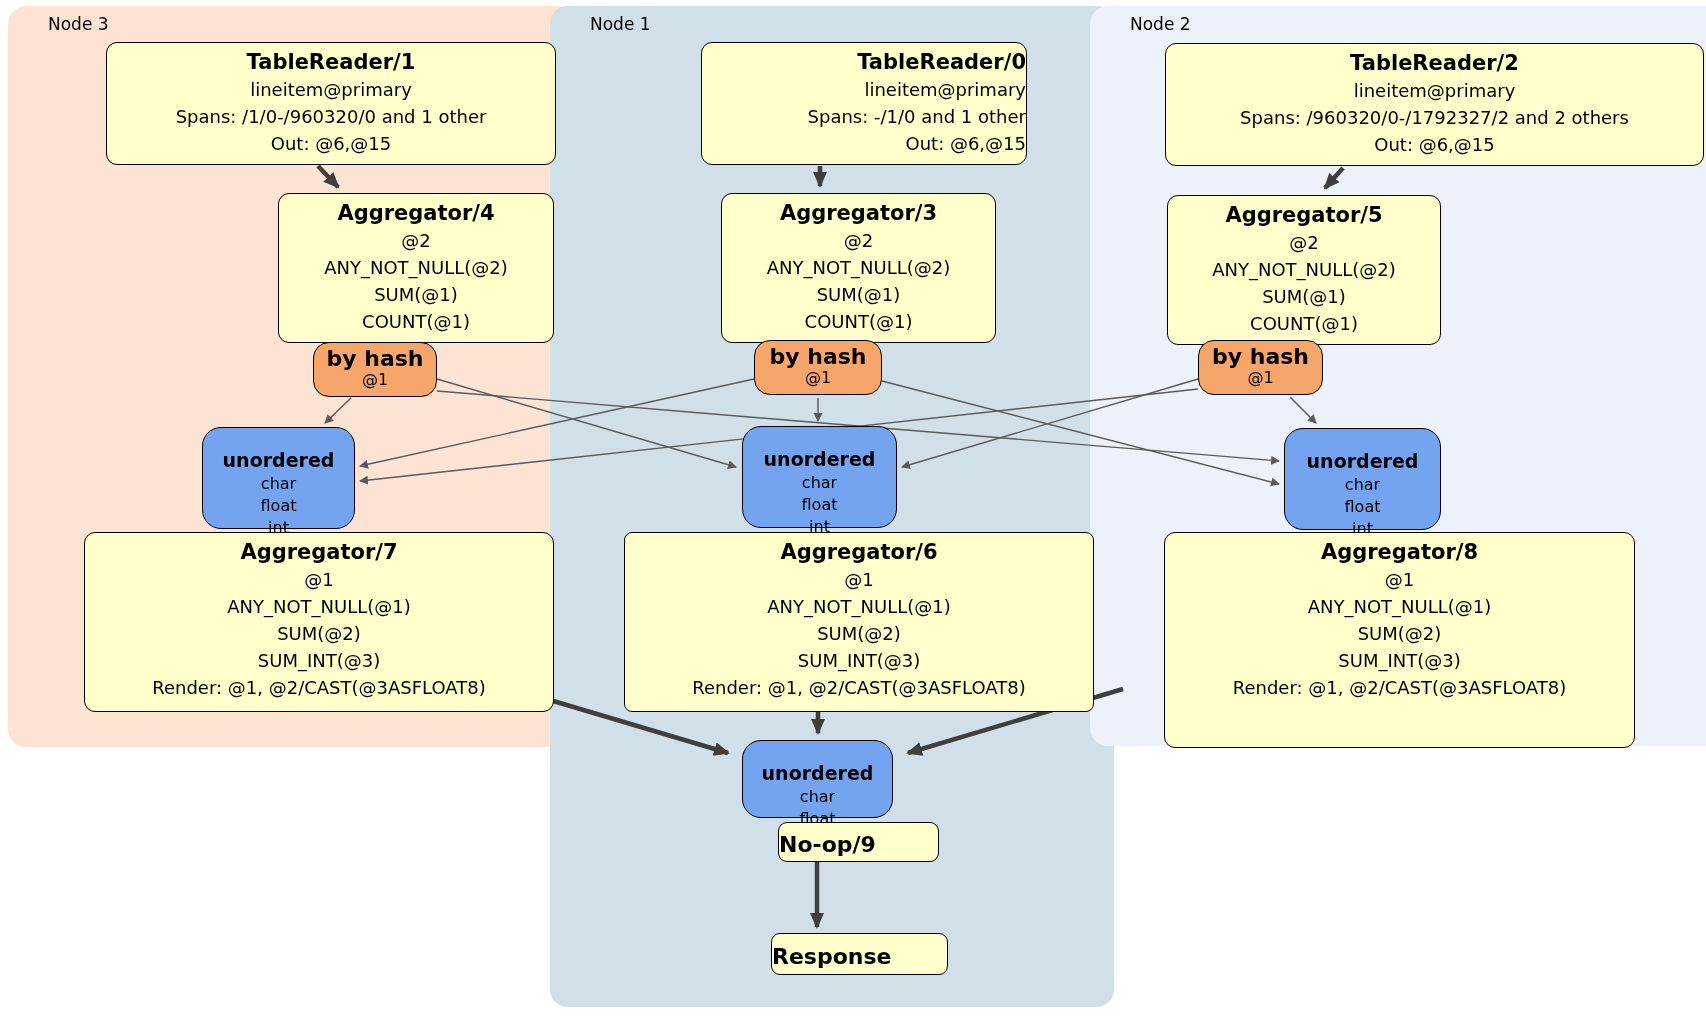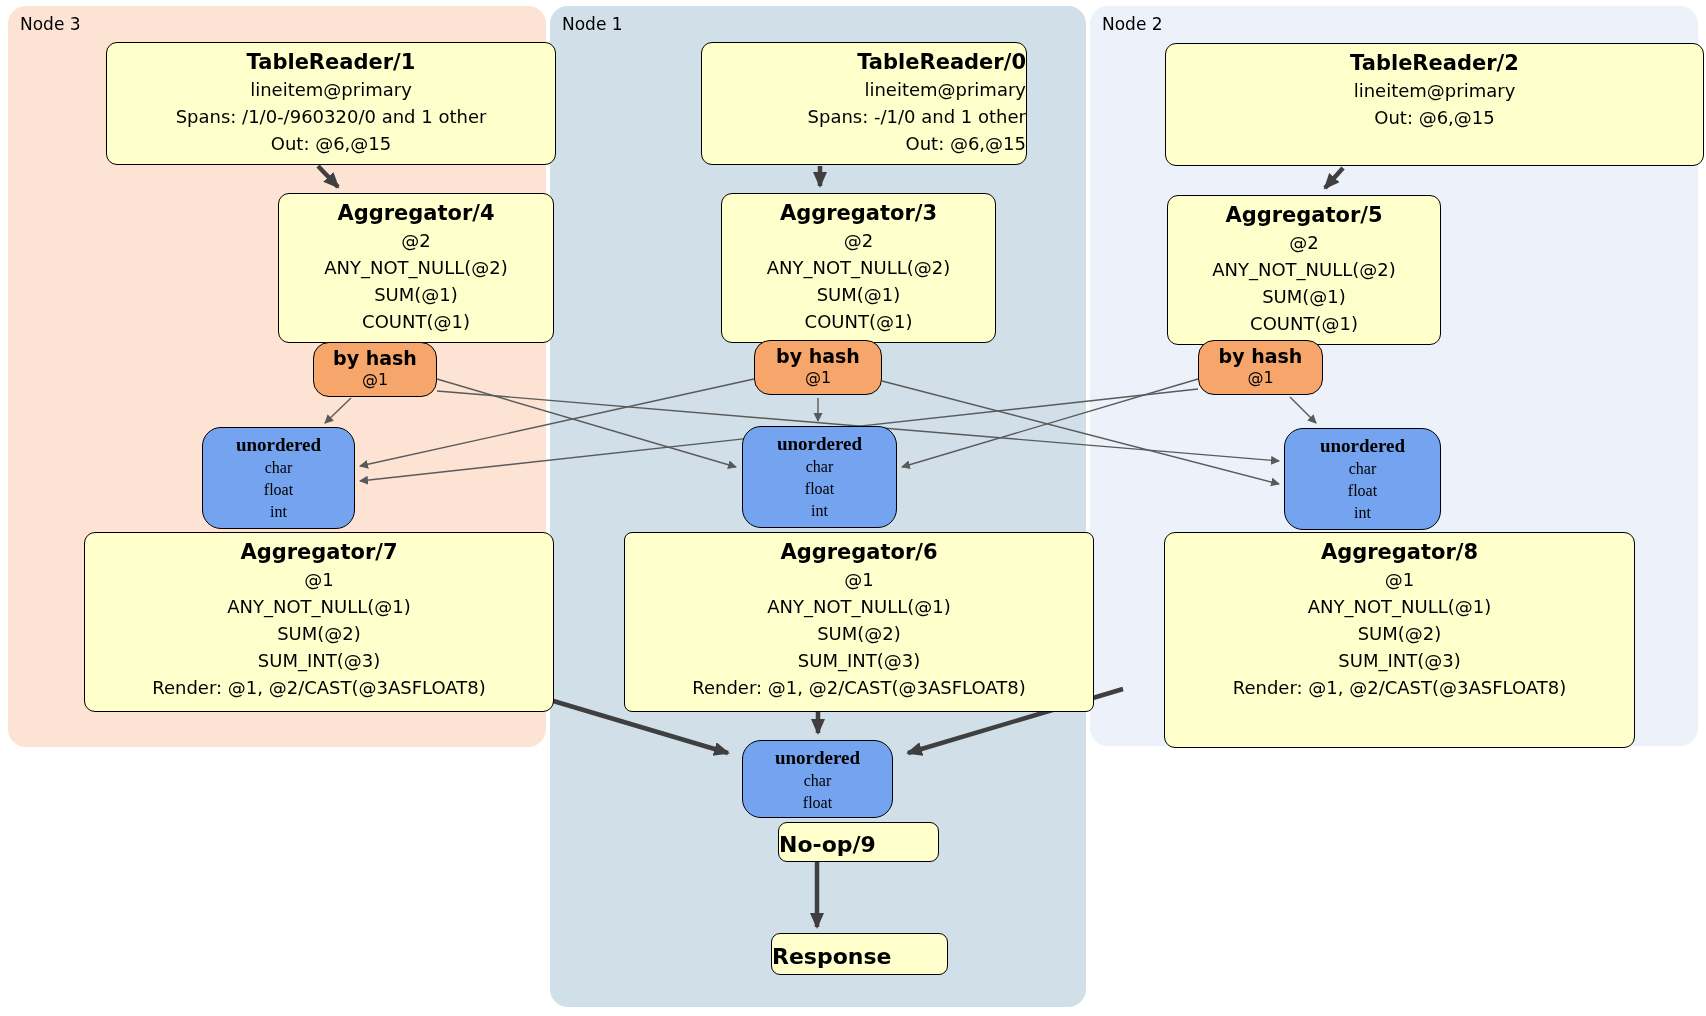--- a/index.html
+++ b/index.html
@@ -9,32 +9,32 @@
     --node3_fill:#fce3d3;
     --node1_fill:#d0dfe8;
     --node2_fill:#edf1fa;
     --edge_thick:#3f3f3f;
     --edge_thin:#5a5a5a;
     --box_border:#000000;
   }
   html,body{margin:0;padding:0;background:#ffffff;}
   body{font-family:"DejaVu Sans","Liberation Sans",sans-serif;color:#000;}
   .stage{position:relative;width:1706px;height:1016px;background:#ffffff;overflow:hidden;}
-  .panel{position:absolute;border-radius:18px;}
+  .panel{position:absolute;border-radius:18px;padding-left:28px;}
   .panel-label{font-size:17px;padding:8px 0 0 12px;}
   .edges{position:absolute;left:0;top:0;width:1706px;height:1016px;}
   .box{position:absolute;box-sizing:border-box;text-align:center;
        border:1.6px solid var(--box_border);background:var(--processor_fill);}
   .proc{border-radius:11px;padding-top:5px;margin-left:41px;}
   .proc .title{font-weight:bold;font-size:21px;line-height:28px;white-space:nowrap;}
   .proc .line{font-size:18px;line-height:27px;white-space:nowrap;}
   .router{background:var(--router_fill);border-radius:16px;padding-top:4px;}
-  .router .title{font-weight:bold;font-size:19px;line-height:23px;}
+  .router .title{font-weight:bold;font-size:22px;line-height:23px;}
   .router .line{font-size:16px;line-height:20px;}
-  .sync{background:var(--sync_fill);border-radius:19px;padding-top:4px;font-family:Liberation Serif, serif;}
+  .sync{background:var(--sync_fill);border-radius:19px;padding-top:20px;}
   .sync .title{font-weight:bold;font-size:19px;line-height:25px;}
   .sync .line{font-size:16px;line-height:22px;}
   .mini{border-radius:9px;display:flex;align-items:center;justify-content:flex-start;}
   .mini .title{font-weight:bold;font-size:22px;line-height:22px;white-space:nowrap;}
 </style>
 </head>
 <body>
 
 <div class="stage">
 
@@ -152,20 +152,21 @@
   <div class="box proc mini" style="left:737px;top:822px;width:161px;height:40px;">
     <div class="title">No-op/9</div>
   </div>
   <div class="box proc mini" style="left:730px;top:933px;width:177px;height:42px;">
     <div class="title">Response</div>
   </div>
 
   <div class="box proc" style="left:1124px;top:43px;width:539px;height:123px;">
     <div class="title">TableReader/2</div>
     <div class="line">lineitem@primary</div>
+    <div class="line">Spans: /960320/0-/1792327/2 and 2 others</div>
     <div class="line">Out: @6,@15</div>
   </div>
   <div class="box proc" style="left:1126px;top:195px;width:274px;height:150px;">
     <div class="title">Aggregator/5</div>
     <div class="line">@2</div>
     <div class="line">ANY_NOT_NULL(@2)</div>
     <div class="line">SUM(@1)</div>
     <div class="line">COUNT(@1)</div>
   </div>
   <div class="box router" style="left:1198px;top:340px;width:125px;height:55px;">

